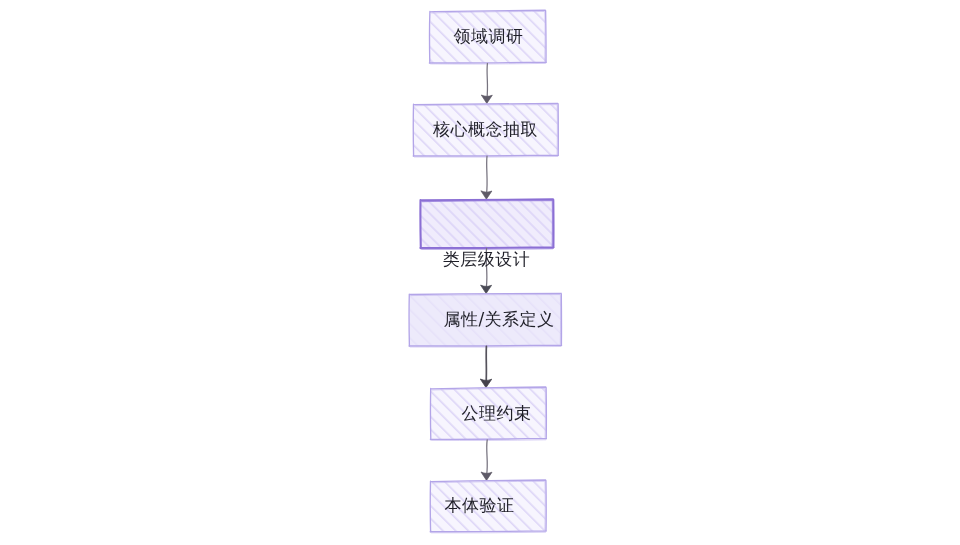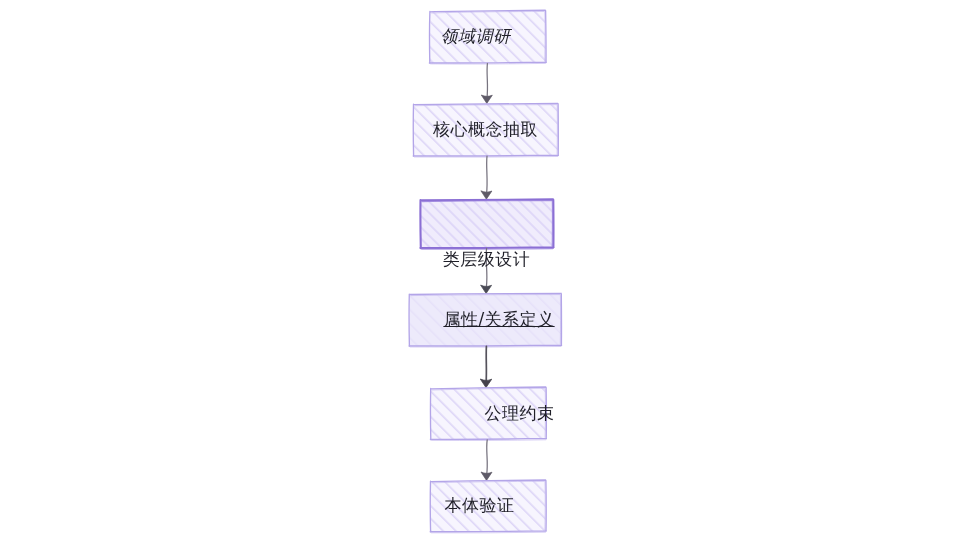--- a/index.html
+++ b/index.html
@@ -150,25 +150,25 @@
       <path d="M430.7,481.6 C469,480.8 508,480.4 545.6,480.0
                M545.9,480.4 C546.2,497 546.3,514 546.0,531.2
                M546.2,530.8 C508,531.5 469,531.9 430.2,531.7
                M430.6,532.1 C430.2,515 430.1,498 430.5,481.2" fill="none" stroke="#b3a5e8" stroke-width="1.35" stroke-linecap="round" stroke-linejoin="round"></path>
       <path d="M432.1,482.8 C470,481.7 509,481.5 544.5,481.3
                M545.0,482.2 C545.4,498 545.2,515 544.9,529.8
                M545.5,532.2 C508,532.8 469,533.0 431.4,532.8" fill="none" stroke="#c3b7ee" stroke-width="0.9" stroke-linecap="round" opacity="0.75"></path>
     </g>
   </svg>
 
-  <div class="node-label" style="left:416px; top:10px; width:119px; height:53px;font-style:italic;">领域调研</div>
+  <div class="node-label" style="left:429px; top:10px; width:119px; height:53px;">领域调研</div>
 
   <div class="node-label" style="left:413px; top:103px; width:145px; height:53px;">核心概念抽取</div>
 
   <div class="node-label" style="left:420px; top:199px; width:133px; height:49px;margin-top:36px;">类层级设计</div>
 
-  <div class="node-label" style="left:409px; top:293px; width:180px; height:52px;text-decoration:underline;">属性/关系定义</div>
+  <div class="node-label" style="left:409px; top:293px; width:180px; height:52px;">属性/关系定义</div>
 
-  <div class="node-label" style="left:430px; top:387px; width:133px; height:52px;padding-left:23px;">公理约束</div>
+  <div class="node-label" style="left:430px; top:387px; width:133px; height:52px;">公理约束</div>
 
   <div class="node-label" style="left:430px; top:480px; width:99px; height:51px;">本体验证</div>
 
 </div>
 
 </body></html>

